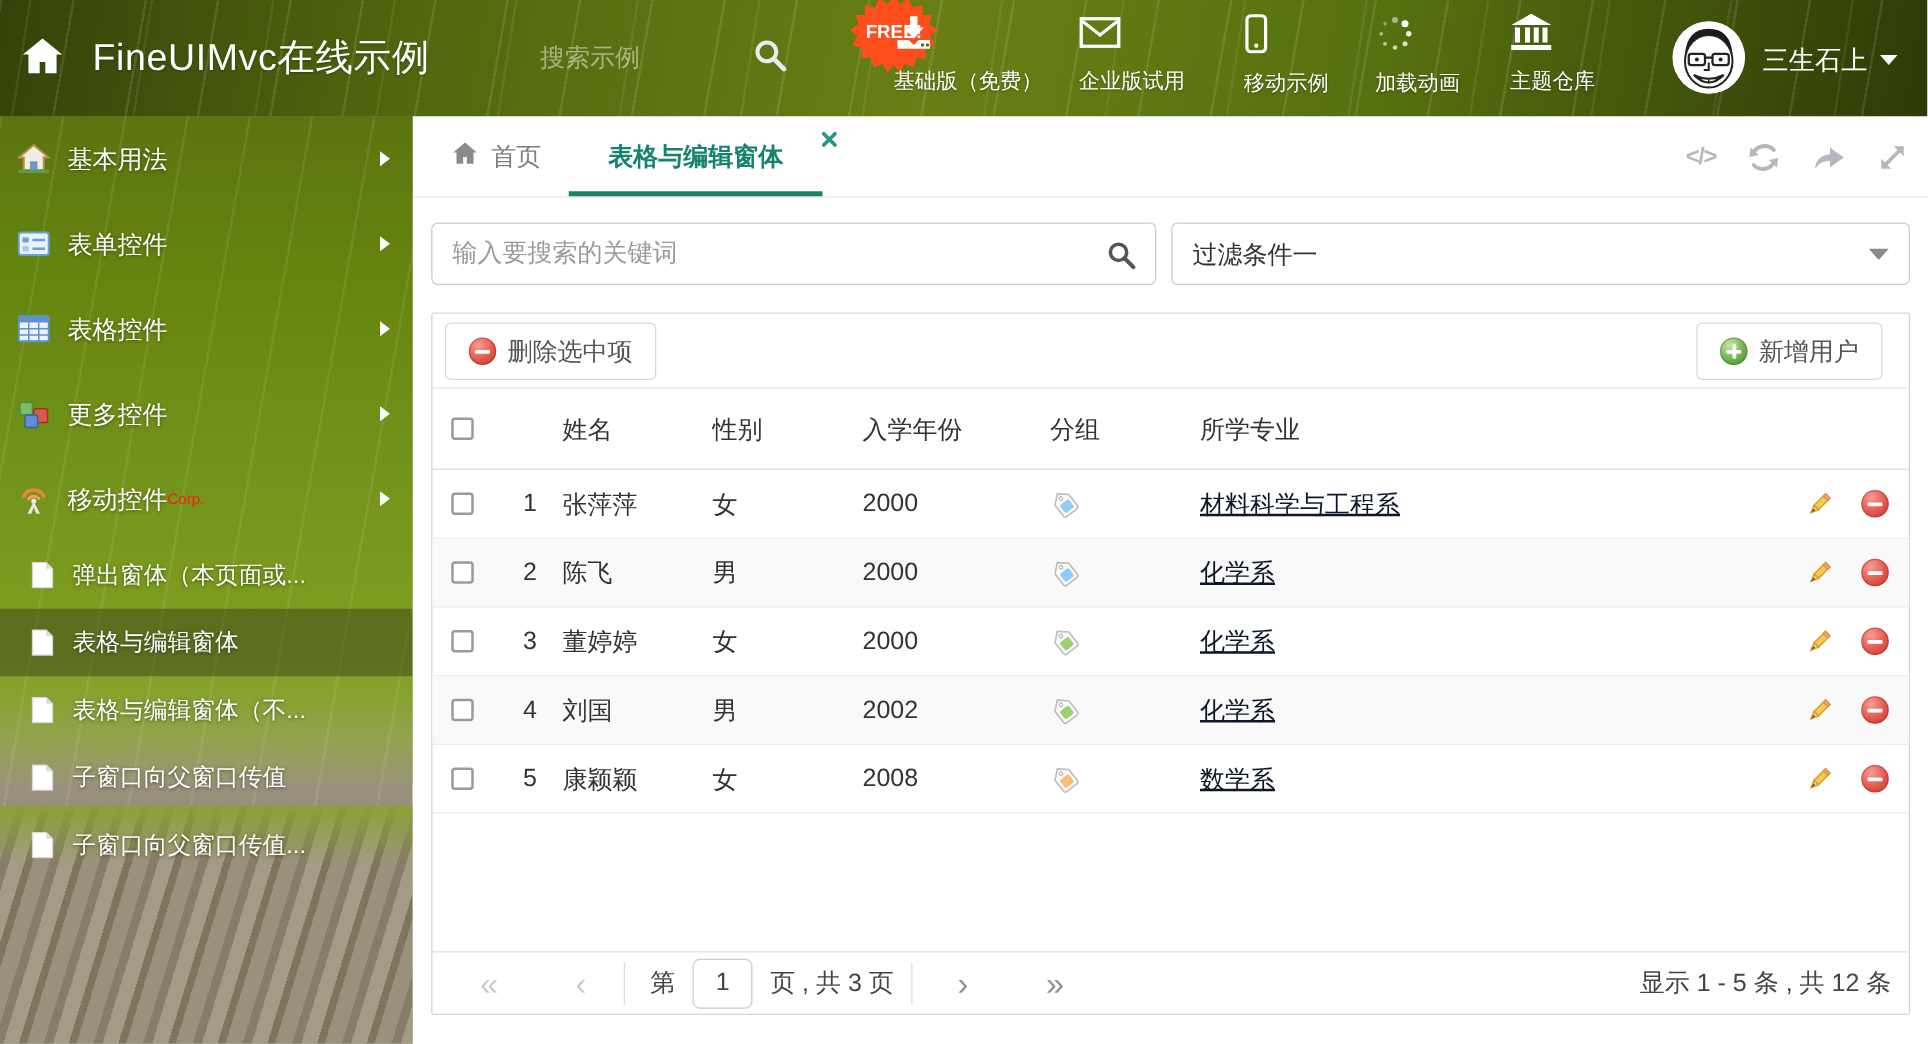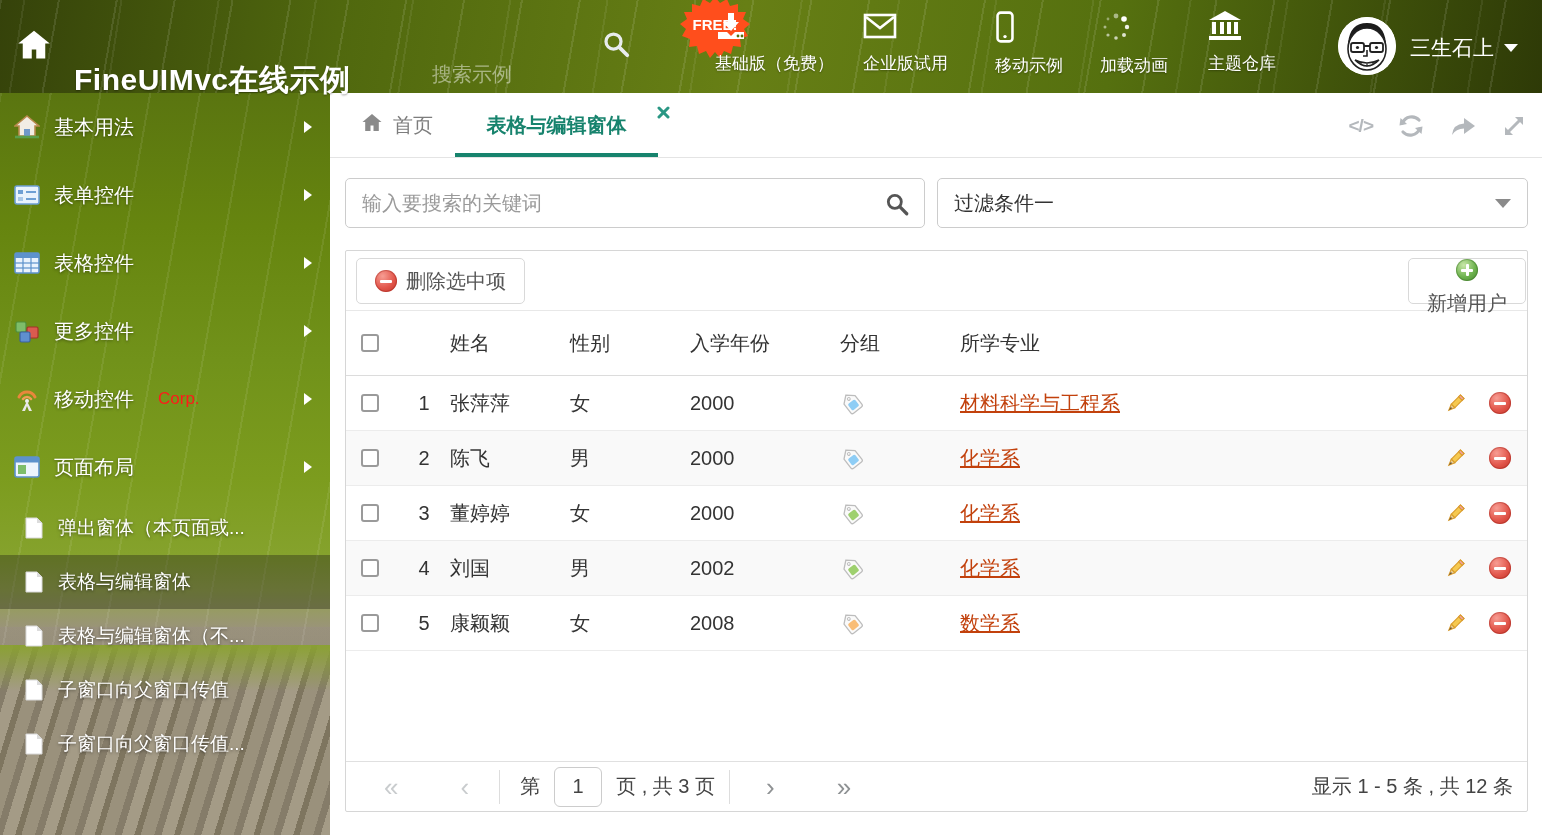--- a/index.html
+++ b/index.html
@@ -9,22 +9,22 @@
   
   .header {
     position:absolute; left:0; top:0; width:1542px; height:93px;
     background:
       repeating-linear-gradient(100deg, rgba(255,255,255,0.10) 0 2px, transparent 2px 57px),
       repeating-linear-gradient(99deg, transparent 0 23px, rgba(255,255,255,0.07) 23px 25px, transparent 25px 96px),
       linear-gradient(100deg, #35420a 0%, #50680e 22%, #677f15 48%, #55700f 72%, #2e3a07 100%);
     color:#fff; z-index:5;
   }
   .hdr-home { position:absolute; left:16px; top:27px; }
-  .app-title { position:absolute; left:74px; top:26px; font-size:30px; font-weight:bold; letter-spacing:0.5px; text-shadow:0 1px 2px rgba(0,0,0,0.35);margin-top:34px; }
-  .hdr-search-ph { position:absolute; left:432px; top:33px; font-size:20px; color:rgba(255,255,255,0.48);margin-top:28px; }
+  .app-title { position:absolute; left:74px; top:26px; font-size:30px; font-weight:normal; letter-spacing:0.5px; text-shadow:0 1px 2px rgba(0,0,0,0.35); }
+  .hdr-search-ph { position:absolute; left:432px; top:33px; font-size:20px; color:rgba(255,255,255,0.48); }
   .hdr-search-icon { position:absolute; left:601px; top:29px; }
   .free-badge { position:absolute; left:680px; top:-4px; width:70px; height:66px; }
   .free-badge text { font-family:"Liberation Sans", sans-serif; font-weight:bold; }
   .hdr-nav-item { position:absolute; top:11px; display:flex; flex-direction:column; align-items:flex-start; gap:7px; cursor:pointer; }
   .hdr-nav-item .lbl { font-size:17px; white-space:nowrap; text-shadow:0 1px 2px rgba(0,0,0,0.35); }
   .nav0 { left:715px; width:150px; } .nav1 { left:863px; width:140px; }
   .nav2 { left:995px; width:110px; } .nav3 { left:1100px; width:110px; }
   .nav4 { left:1208px; width:112px; }
   .avatar { position:absolute; left:1338px; top:17px; width:58px; height:58px; border-radius:50%; background:#fff; overflow:hidden; }
   .user-name { position:absolute; left:1410px; top:34px; font-size:21px; display:flex; align-items:center; gap:10px; cursor:pointer; }
@@ -40,21 +40,21 @@
     color:#fff; z-index:4;
   }
   .sidebar .wood { position:absolute; left:0; right:0; bottom:0; height:190px;
     background:
       linear-gradient(180deg, rgba(138,162,48,0.95) 0px, rgba(138,162,48,0) 46px),
       repeating-linear-gradient(107deg, #9a917c 0 13px, #857c69 13px 20px, #a49b86 20px 32px, #7e755f 32px 38px);
   }
   .menu-item { position:relative; height:68px; display:flex; align-items:center; padding-left:14px; cursor:pointer; }
   .menu-item .mi-icon { width:26px; height:26px; margin-right:14px; flex:0 0 26px; }
   .menu-item .mi-label { font-size:20px; text-shadow:0 1px 3px rgba(0,0,0,0.45); white-space:nowrap; }
-  .menu-item .mi-badge { color:#ff1a1a; font-size:17px; margin-left:24px; text-shadow:none; }
+  .menu-item .mi-badge { color:#ff1a1a; font-size:12px; margin-left:0; text-shadow:none; }
   .arr-right { position:absolute; right:18px; width:0; height:0; border-top:6px solid transparent; border-bottom:6px solid transparent; border-left:8px solid #fff; }
   .arr-down  { position:absolute; right:14px; width:0; height:0; border-left:6px solid transparent; border-right:6px solid transparent; border-top:8px solid #fff; }
   .sub-item { position:relative; height:54px; display:flex; align-items:center; padding-left:24px; cursor:pointer; }
   .sub-item .si-icon { width:20px; height:22px; margin-right:14px; flex:0 0 20px; }
   .sub-item .si-label { font-size:19px; text-shadow:0 1px 3px rgba(0,0,0,0.5); white-space:nowrap; }
   .sub-item.selected { background:rgba(35,35,22,0.38); }
   .menu-list { position:relative; z-index:2; }
 
   
   .main { position:absolute; left:330px; top:93px; width:1212px; height:742px; background:#fff; }
@@ -74,42 +74,42 @@
   .search-box input { position:absolute; left:0; top:0; width:100%; height:100%; border:none; outline:none; background:transparent; padding:0 50px 0 16px; font-size:20px; color:#333; font-family:"Liberation Sans", sans-serif; }
   .search-box input::placeholder { color:#9a9a9a; }
   .search-box .sb-icon { position:absolute; right:14px; top:12px; cursor:pointer; }
   .select-box { position:absolute; left:607px; top:0; width:591px; height:50px; border:1px solid #ccc; border-radius:5px; background:#fff; display:flex; align-items:center; padding:0 16px; font-size:20px; color:#333; cursor:pointer; }
   .select-box .caret { position:absolute; right:16px; width:0; height:0; border-left:8px solid transparent; border-right:8px solid transparent; border-top:9px solid #8a8a8a; }
 
   .grid { position:absolute; left:15px; right:14px; top:157px; height:562px; border:1px solid #d6d6d6; border-radius:2px; background:#fff; }
   .grid-toolbar { position:absolute; left:0; right:0; top:0; height:60px; border-bottom:1px solid #e8e8e8; }
   .btn { position:absolute; top:7px; height:46px; border:1px solid #d9d9d9; border-radius:5px; background:#fff; display:flex; align-items:center; gap:9px; padding:0 18px; font-size:20px; color:#555; cursor:pointer; }
   .btn-delete { left:10px; }
-  .btn-add { right:1px;flex-direction:column; }
+  .btn-add { right:21px; }
   .ico-minus, .ico-plus { width:22px; height:22px; border-radius:50%; position:relative; flex:0 0 22px; }
   .ico-minus { background:radial-gradient(circle at 35% 28%, #f79d93, #e2574c 55%, #c03227); box-shadow:inset 0 0 0 1px rgba(150,30,20,0.35); }
   .ico-minus::after { content:""; position:absolute; left:5px; top:9.5px; width:12px; height:3px; background:#fff; border-radius:1px; }
   .ico-plus { background:radial-gradient(circle at 35% 28%, #c9e7a9, #6db24e 55%, #47882f); box-shadow:inset 0 0 0 1px rgba(50,100,30,0.35); }
   .ico-plus::before { content:""; position:absolute; left:5px; top:9.5px; width:12px; height:3px; background:#fff; border-radius:1px; }
   .ico-plus::after  { content:""; position:absolute; left:9.5px; top:5px; width:3px; height:12px; background:#fff; border-radius:1px; }
 
   .thead { position:absolute; left:0; right:0; top:60px; height:65px; display:flex; align-items:center; border-bottom:1px solid #dcdcdc; font-size:20px; color:#333; }
   .tbody { position:absolute; left:0; right:0; top:125px; }
   .trow { height:55px; display:flex; align-items:center; border-bottom:1px solid #ececec; font-size:20px; color:#333; }
   .trow:nth-child(even) { background:#f9f9f9; }
   .col-cb { width:52px; padding-left:15px; display:flex; align-items:center; }
   .col-idx { width:52px; text-align:center; }
   .col-name { width:120px; }
   .col-gender { width:120px; }
   .col-year { width:150px; }
   .col-tag { width:120px; display:flex; align-items:center; }
   .col-major { flex:1; }
   .col-actions { width:108px; display:flex; align-items:center; gap:22px; justify-content:flex-end; padding-right:16px; }
   .checkbox { width:18px; height:18px; border:2px solid #9a9a9a; border-radius:3px; background:#fff; cursor:pointer; }
-  .major-link { color:#c2410c; text-decoration:underline; cursor:pointer; }
+  .major-link { color:#0f172a; text-decoration:underline; cursor:pointer; }
   .ico-small { cursor:pointer; display:inline-flex; }
 
   .pager { position:absolute; left:0; right:0; bottom:0; height:50px; border-top:1px solid #e0e0e0; display:flex; align-items:center; font-size:20px; color:#555; }
   .pg-arrow { font-size:26px; line-height:1; cursor:pointer; }
   .pg-dis { color:#c9ccce; }
   .pg-en { color:#8f9294; }
   .pg-first { margin-left:38px; } .pg-prev { margin-left:62px; }
   .pg-div { width:1px; height:34px; background:#ddd; margin-left:30px; }
   .pg-label { margin-left:20px; color:#444; }
   .pg-input { margin-left:14px; width:48px; height:40px; border:1px solid #ccc; border-radius:6px; text-align:center; font-size:20px; color:#444; outline:none; font-family:"Liberation Sans", sans-serif; }
@@ -281,31 +281,20 @@
               <path d="M5 11 a9 9 0 0 1 16 0" fill="none" stroke="#e8873c" stroke-width="3" stroke-linecap="round"></path>
               <path d="M9 13 a5 5 0 0 1 8 0" fill="none" stroke="#ef9f55" stroke-width="2.6" stroke-linecap="round"></path>
               <circle cx="13" cy="15" r="2" fill="#eee"></circle>
               <polygon points="13,15 8,25 11,25 13,20 15,25 18,25" fill="#e8e8e8"></polygon>
             </svg>
         </span>
         <span class="mi-label">移动控件</span>
         <span class="mi-badge">Corp.</span>
         <span class="arr-right"></span>
       </div>
-      <div class="menu-item">
-        <span class="mi-icon">
-          <svg width="26" height="26" viewBox="0 0 26 26">
-              <rect x="1" y="3" width="24" height="20" rx="2" fill="#eef5fd" stroke="#5d92cc" stroke-width="1.6"></rect>
-              <rect x="1" y="3" width="24" height="5.5" fill="#5d92cc"></rect>
-              <rect x="4" y="11" width="8" height="9" fill="#7ebd6a"></rect>
-            </svg>
-        </span>
-        <span class="mi-label">页面布局</span>
-        <span class="arr-right"></span>
-      </div>
 
       <div class="sub-item">
         <span class="si-icon">
           <svg width="20" height="22" viewBox="0 0 20 22">
               <path d="M2 1 h11 l5 5 v15 H2 Z" fill="#fff" stroke="#d8d8d8" stroke-width="1"></path>
               <path d="M13 1 v5 h5 Z" fill="#dcdcdc"></path>
             </svg>
         </span>
         <span class="si-label">弹出窗体（本页面或...</span>
       </div>

